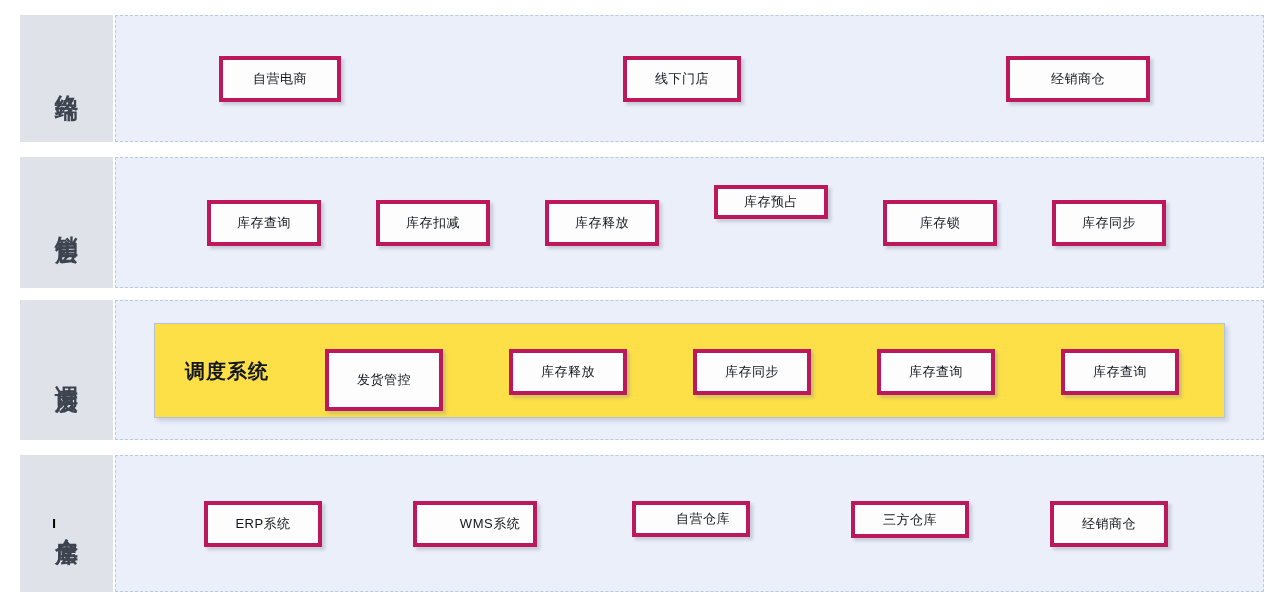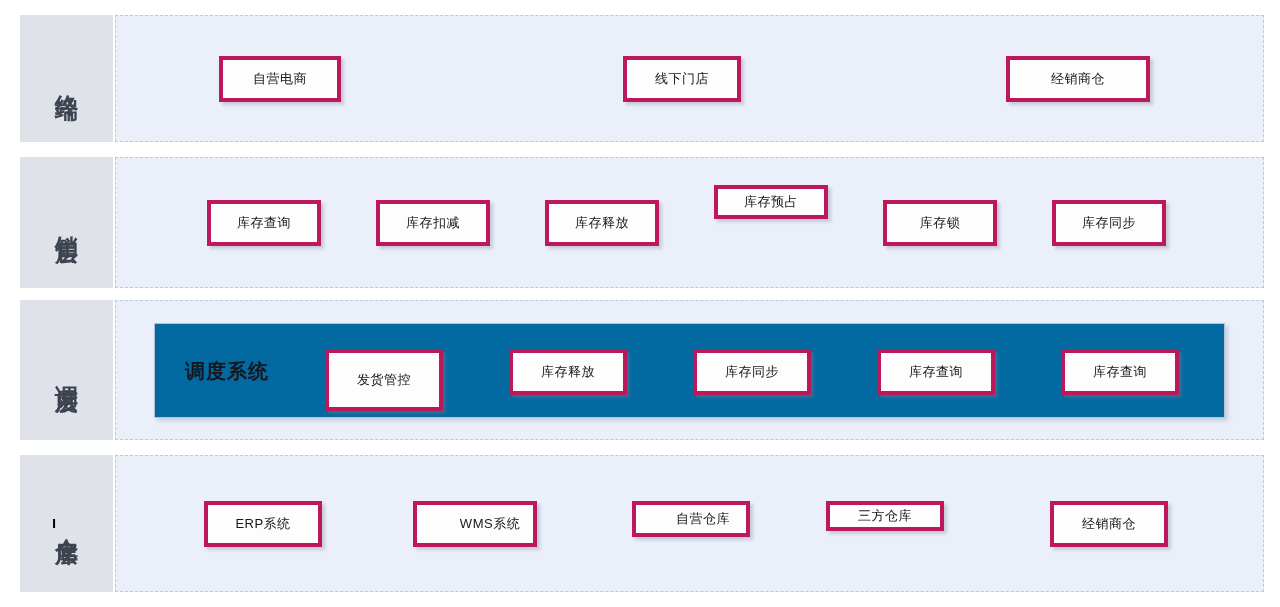--- a/index.html
+++ b/index.html
@@ -84,21 +84,21 @@
     box-sizing: border-box;
     font-size: 13px;
     color: #14171c;
     white-space: nowrap;
     letter-spacing: 0.5px;
   }
 
   
   .sched-panel {
     position: absolute;
-    background: #0369a1;
+    background: #fde047;
     border: 1px solid #b2c2d8;
     box-shadow: 3px 3px 4px rgba(120,135,160,0.30);
     box-sizing: border-box;
     display: flex;
     align-items: center;
   }
   .sched-title {
     position: absolute;
     font-size: 20px;
     font-weight: bold;
@@ -161,18 +161,18 @@
 
   <div class="layer" style="left:20px; top:455px; width:1244px; height:137px;text-decoration:underline;">
     <div class="layer-label">
       <span class="layer-label-text">仓库层</span>
     </div>
     <div class="layer-body">
       <div class="node-row">
         <div class="node" style="left:88px; top:45px; width:118px; height:46px;">ERP系统</div>
         <div class="node" style="left:297px; top:45px; width:124px; height:46px;padding-left:30px;">WMS系统</div>
         <div class="node" style="left:516px; top:45px; width:118px; height:36px;padding-left:24px;">自营仓库</div>
-        <div class="node" style="left:710px; top:45px; width:118px; height:30px;">三方仓库</div>
+        <div class="node" style="left:735px; top:45px; width:118px; height:37px;">三方仓库</div>
         <div class="node" style="left:934px; top:45px; width:118px; height:46px;">经销商仓</div>
       </div>
     </div>
   </div>
 </div>
 
 </body></html>

